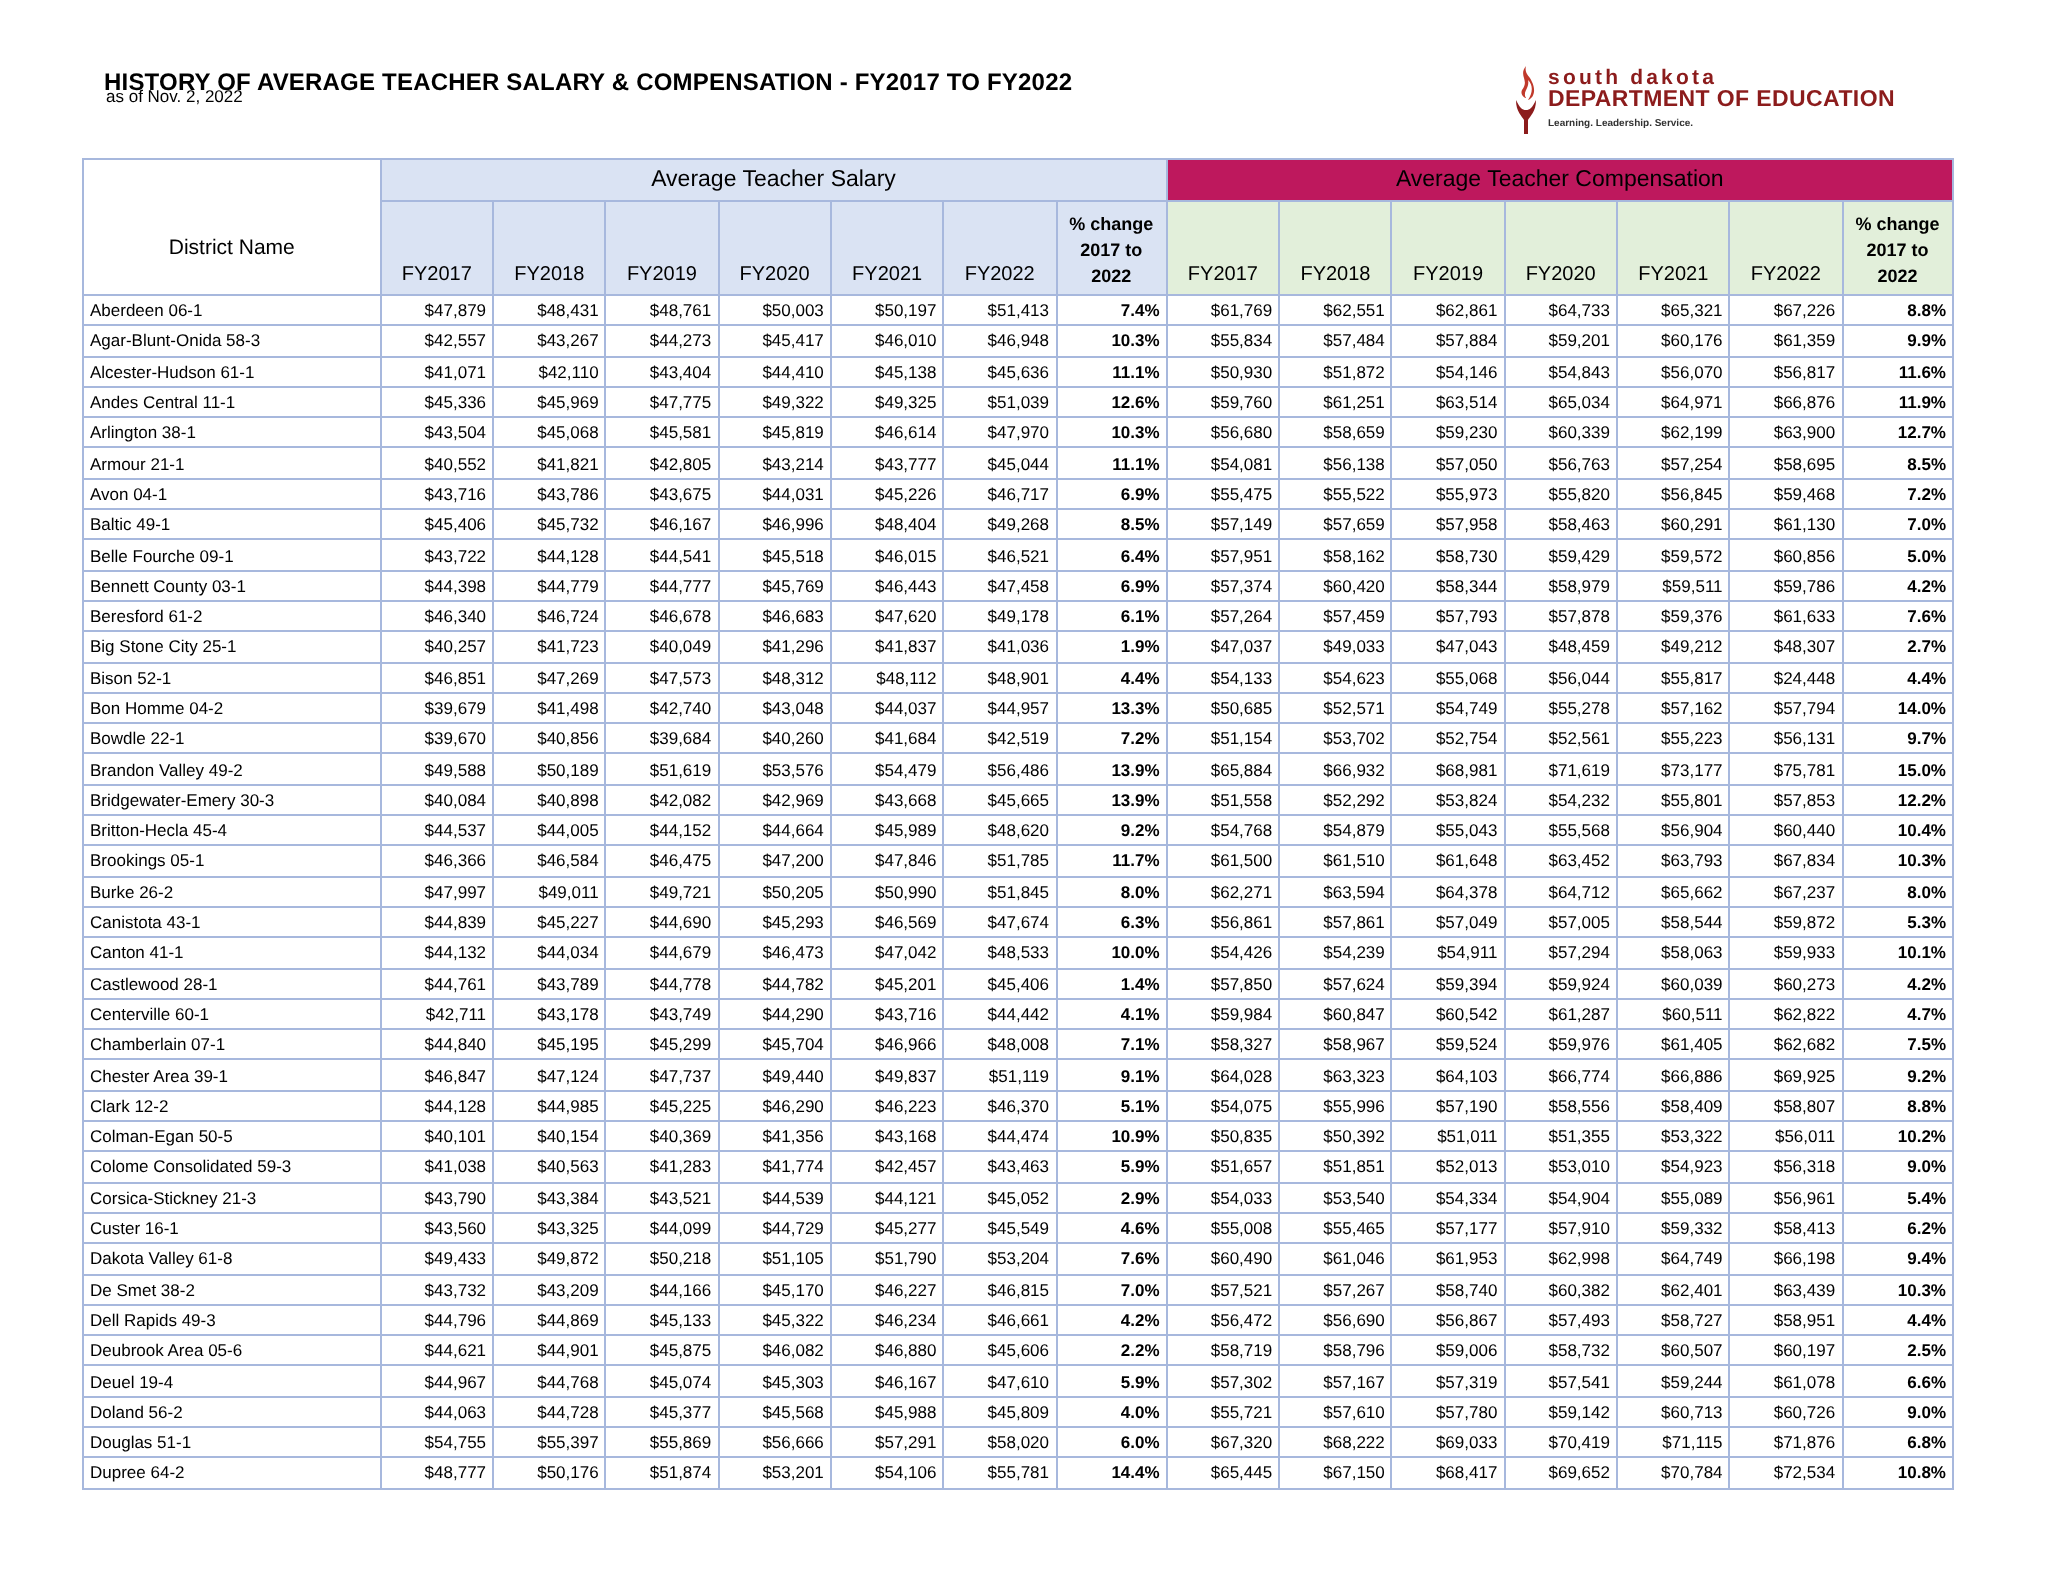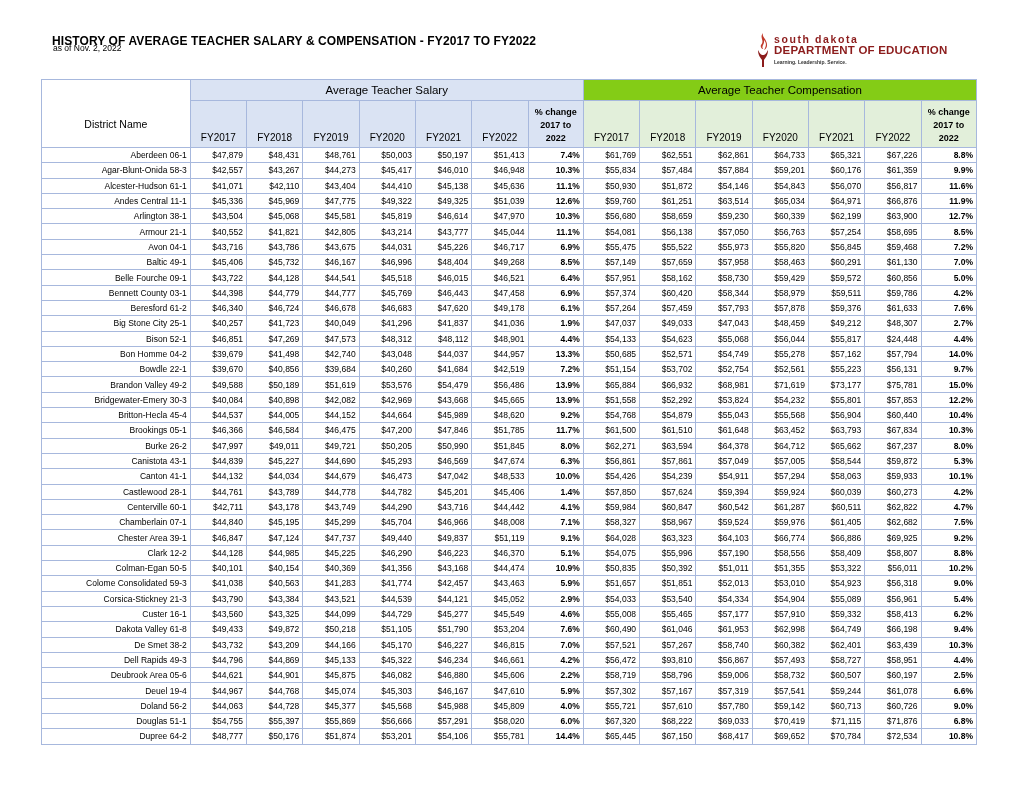--- a/index.html
+++ b/index.html
@@ -9,26 +9,26 @@
   .logo { position: absolute; left: 756px; top: 32px; width: 240px; height: 40px; }
   .logo .flame { position: absolute; left: 0; top: 0; width: 14px; height: 36px; }
   .logo .l1 { position: absolute; left: 18px; top: 1px; font-size: 10.5px; font-weight: bold; color: #8c1c1c; letter-spacing: 1.6px; }
   .logo .l2 { position: absolute; left: 18px; top: 12px; font-size: 11.5px; color: #8c1c1c; letter-spacing: 0.2px; font-weight: bold; }
   .logo .l3 { position: absolute; left: 18px; top: 27px; font-size: 5px; color: #333; font-weight: bold; }
 
   table { position: absolute; left: 41px; top: 79px; border-collapse: collapse; table-layout: fixed; width: 936px; }
   td, th { border: 1px solid #a7b8dd; padding: 0 3px; font-size: 8.5px; height: 14.3px; line-height: 14px; white-space: nowrap; overflow: hidden; }
   th { font-weight: normal; }
   .grp-sal { background: #dae3f3; font-size: 11.5px; height: 20px; }
-  .grp-comp { background: #84cc16; font-size: 11.5px; height: 20px; }
+  .grp-comp { background: #be185d; font-size: 11.5px; height: 20px; }
   .hdr-name { background: #fff; vertical-align: bottom; font-size: 10.5px; text-align: center; padding-bottom: 16px; }
   .hdr-sal { background: #dae3f3; vertical-align: bottom; font-size: 10px; text-align: center; height: 44px; padding-bottom: 2px; }
   .hdr-comp { background: #e2efda; vertical-align: bottom; font-size: 10px; text-align: center; height: 44px; padding-bottom: 2px; }
   .hdr-pct { font-weight: bold; font-size: 9px; line-height: 13px; }
-  td.name { text-align: right; }
+  td.name { text-align: left; }
   td.num { text-align: right; }
   td.pct { text-align: right; font-weight: bold; }
   col.c-name { width: 140px; }
   col.c-val { width: 53px; }
   col.c-pct { width: 52px; }
 </style>
 </head>
 <body>
 
 <div class="title">HISTORY OF AVERAGE TEACHER SALARY &amp; COMPENSATION - FY2017 TO FY2022</div>
@@ -658,21 +658,21 @@
       <tr>
         <td class="name">Dell Rapids 49-3</td>
         <td class="num">$44,796</td>
         <td class="num">$44,869</td>
         <td class="num">$45,133</td>
         <td class="num">$45,322</td>
         <td class="num">$46,234</td>
         <td class="num">$46,661</td>
         <td class="pct">4.2%</td>
         <td class="num">$56,472</td>
-        <td class="num">$93,810</td>
+        <td class="num">$56,690</td>
         <td class="num">$56,867</td>
         <td class="num">$57,493</td>
         <td class="num">$58,727</td>
         <td class="num">$58,951</td>
         <td class="pct">4.4%</td>
       </tr>
       <tr>
         <td class="name">Deubrook Area 05-6</td>
         <td class="num">$44,621</td>
         <td class="num">$44,901</td>

